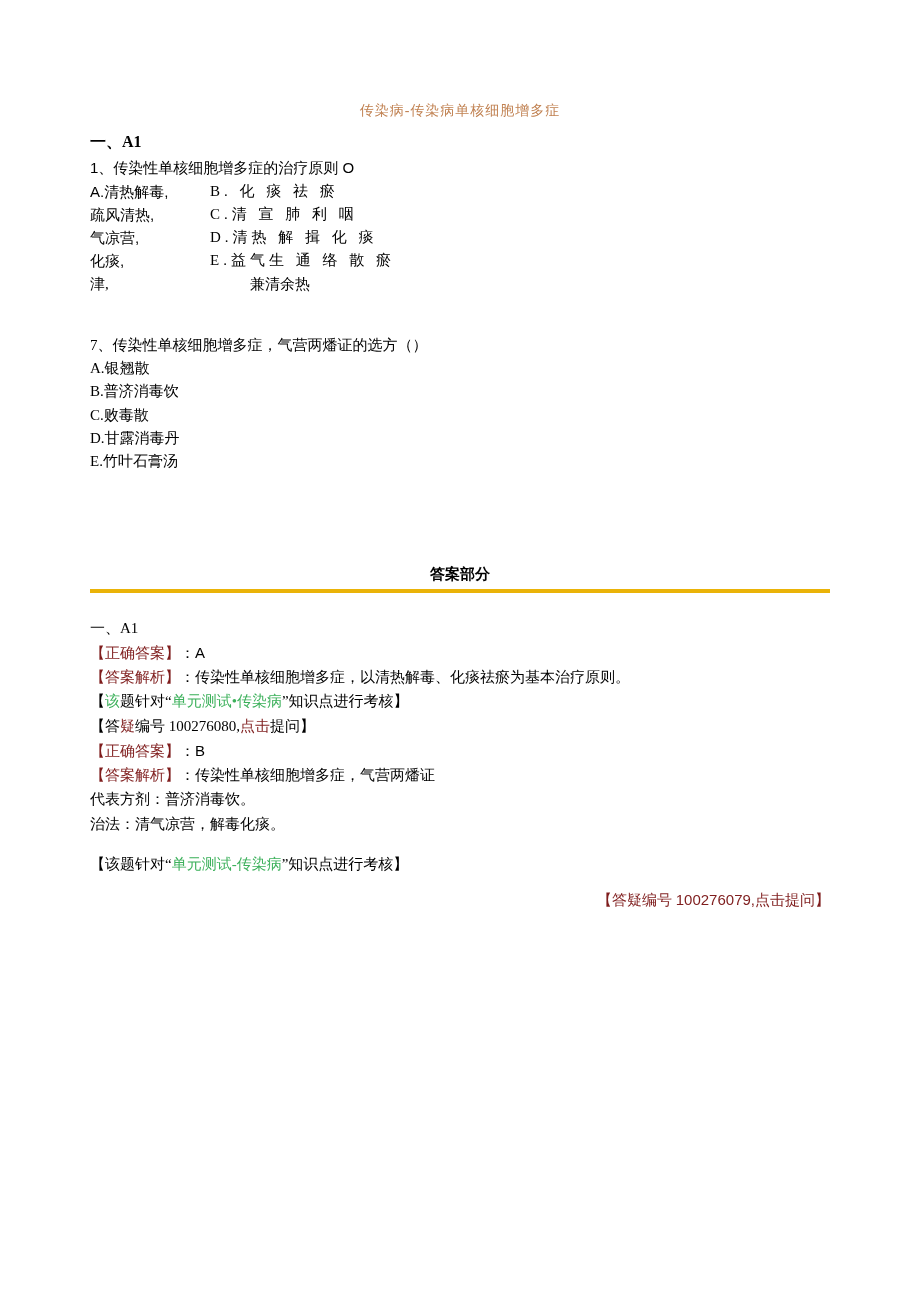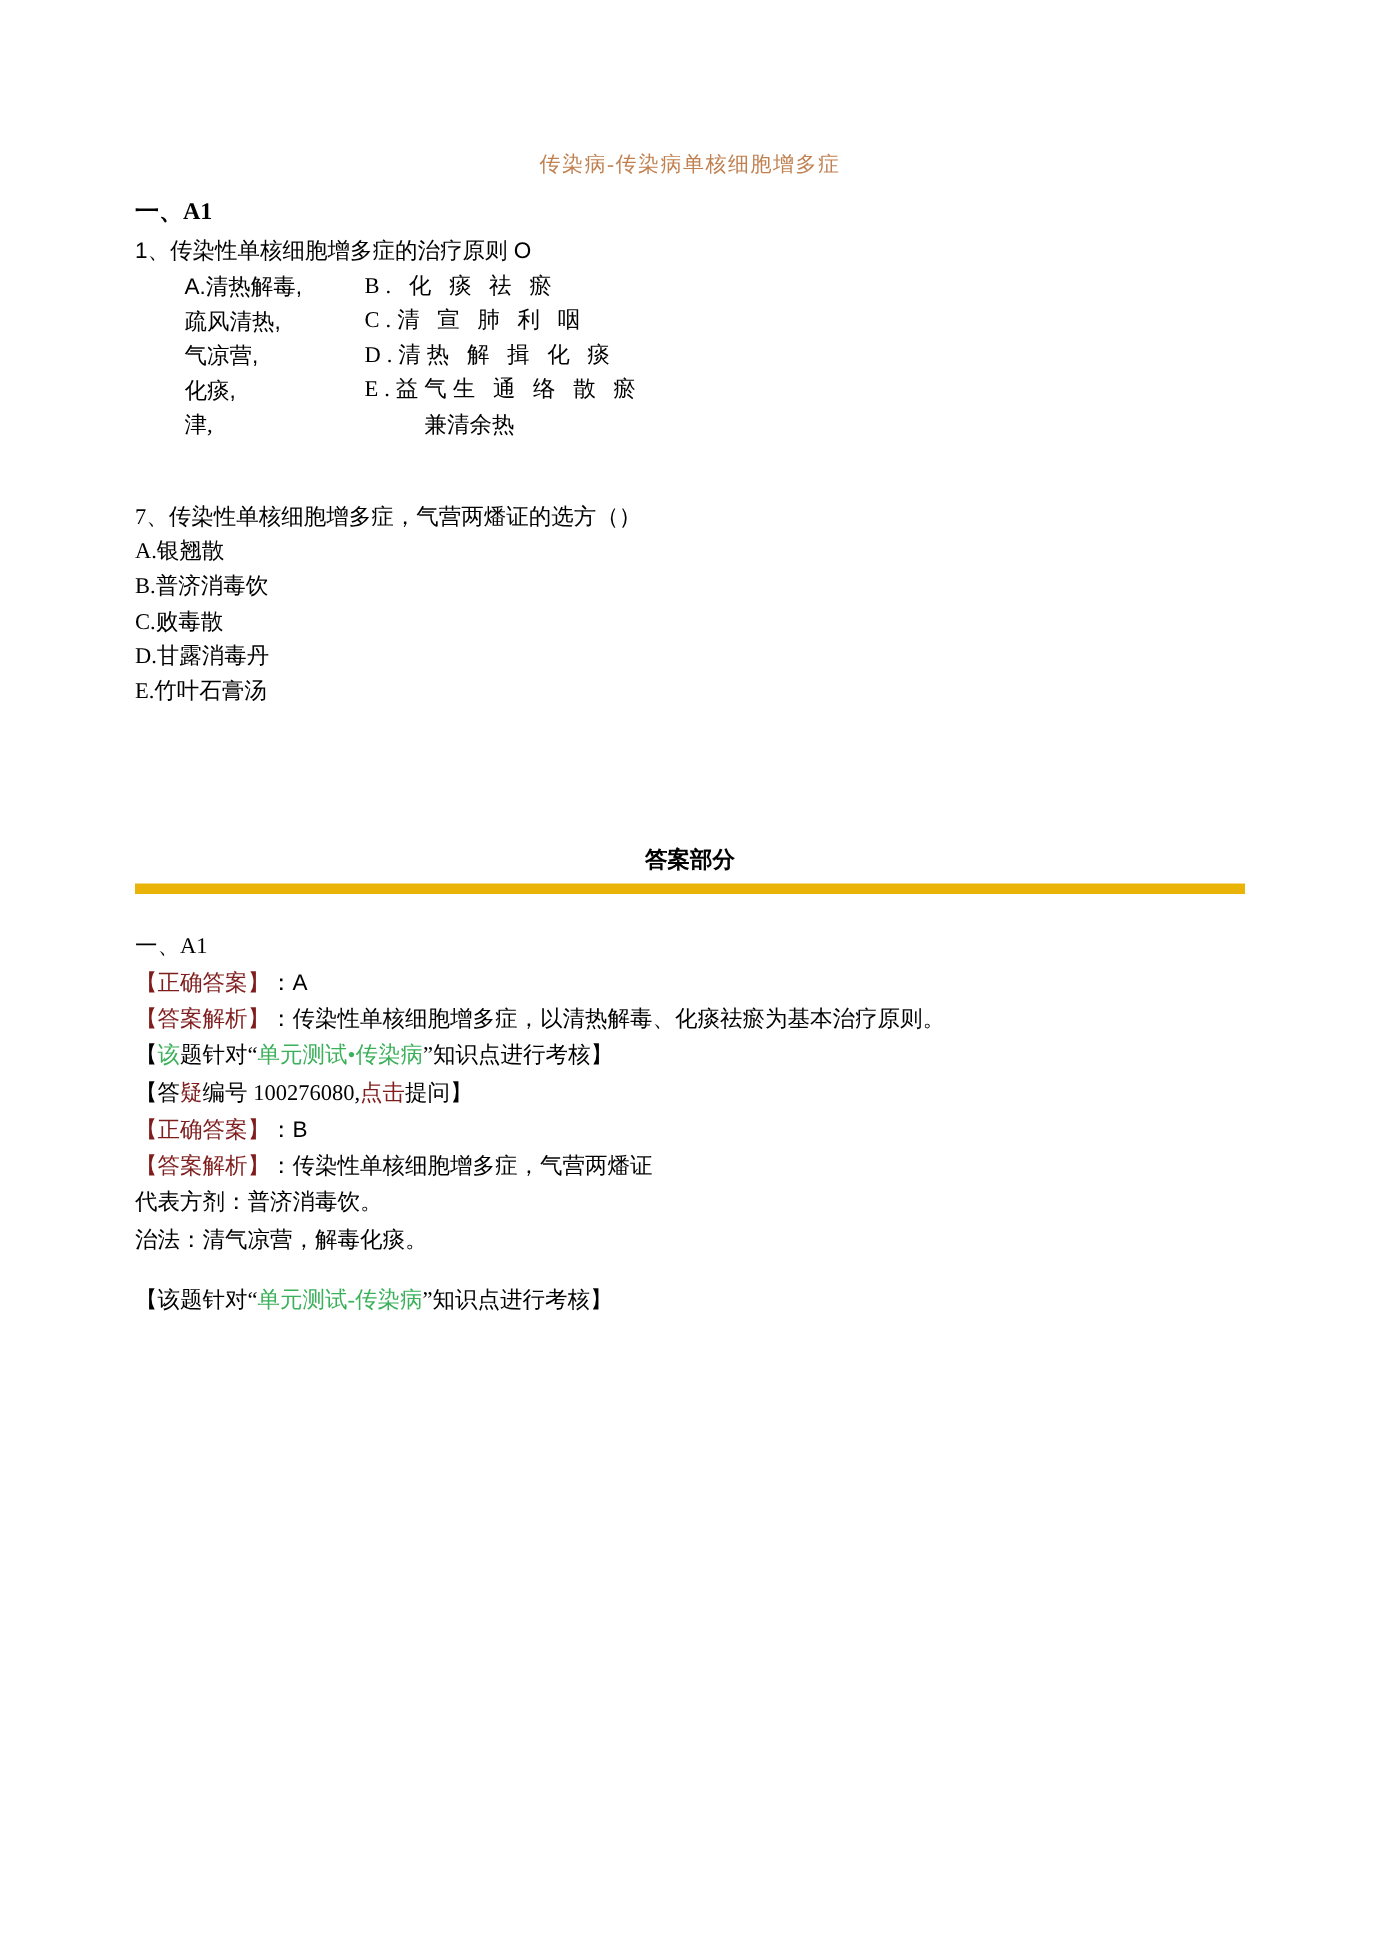--- a/index.html
+++ b/index.html
@@ -26,31 +26,30 @@
   .q1-block {
     margin-top: 2px;
     margin-bottom: 20px;
   }
   .opt-row {
     display: flex;
   }
   .opt-left {
     width: 120px;
     font-family: "SimSun","宋体",serif;
-    margin-left: 33px;
   }
   .opt-right {
     font-family: "SimSun","宋体",serif;
     letter-spacing: 4px;
   }
   .narrow { letter-spacing: 0; }
   .q2-block p { font-family: "SimSun","宋体",serif; }
   .gap { height: 90px; }
   .ans-head-wrap {
-    border-bottom: 7px solid #eab308;
+    border-bottom: 4px solid #eab308;
     text-align: center;
     padding-bottom: 2px;
     margin-bottom: 24px;
   }
   .ans-head {
     font-weight: bold;
     font-size: 15px;
     display: inline-block;
   }
   .ans p { margin-bottom: 1px; }
@@ -139,13 +138,16 @@
 
   <p>代表方剂：普济消毒饮。</p>
   <p>治法：清气凉营，解毒化痰。</p>
 
   <div style="height:16px;"></div>
 
   <p>
     <span>【该题针对“</span><span class="green">单元测试-传染病</span><span>”知识点进行考核】</span>
   </p>
 
+  <p class="footer-line">
+    <span class="blue">【答疑编号 </span><span class="blue sans">100276079,</span><span class="blue">点击提问</span><span class="blue">】</span>
+  </p>
 </div>
 
 </body></html>

